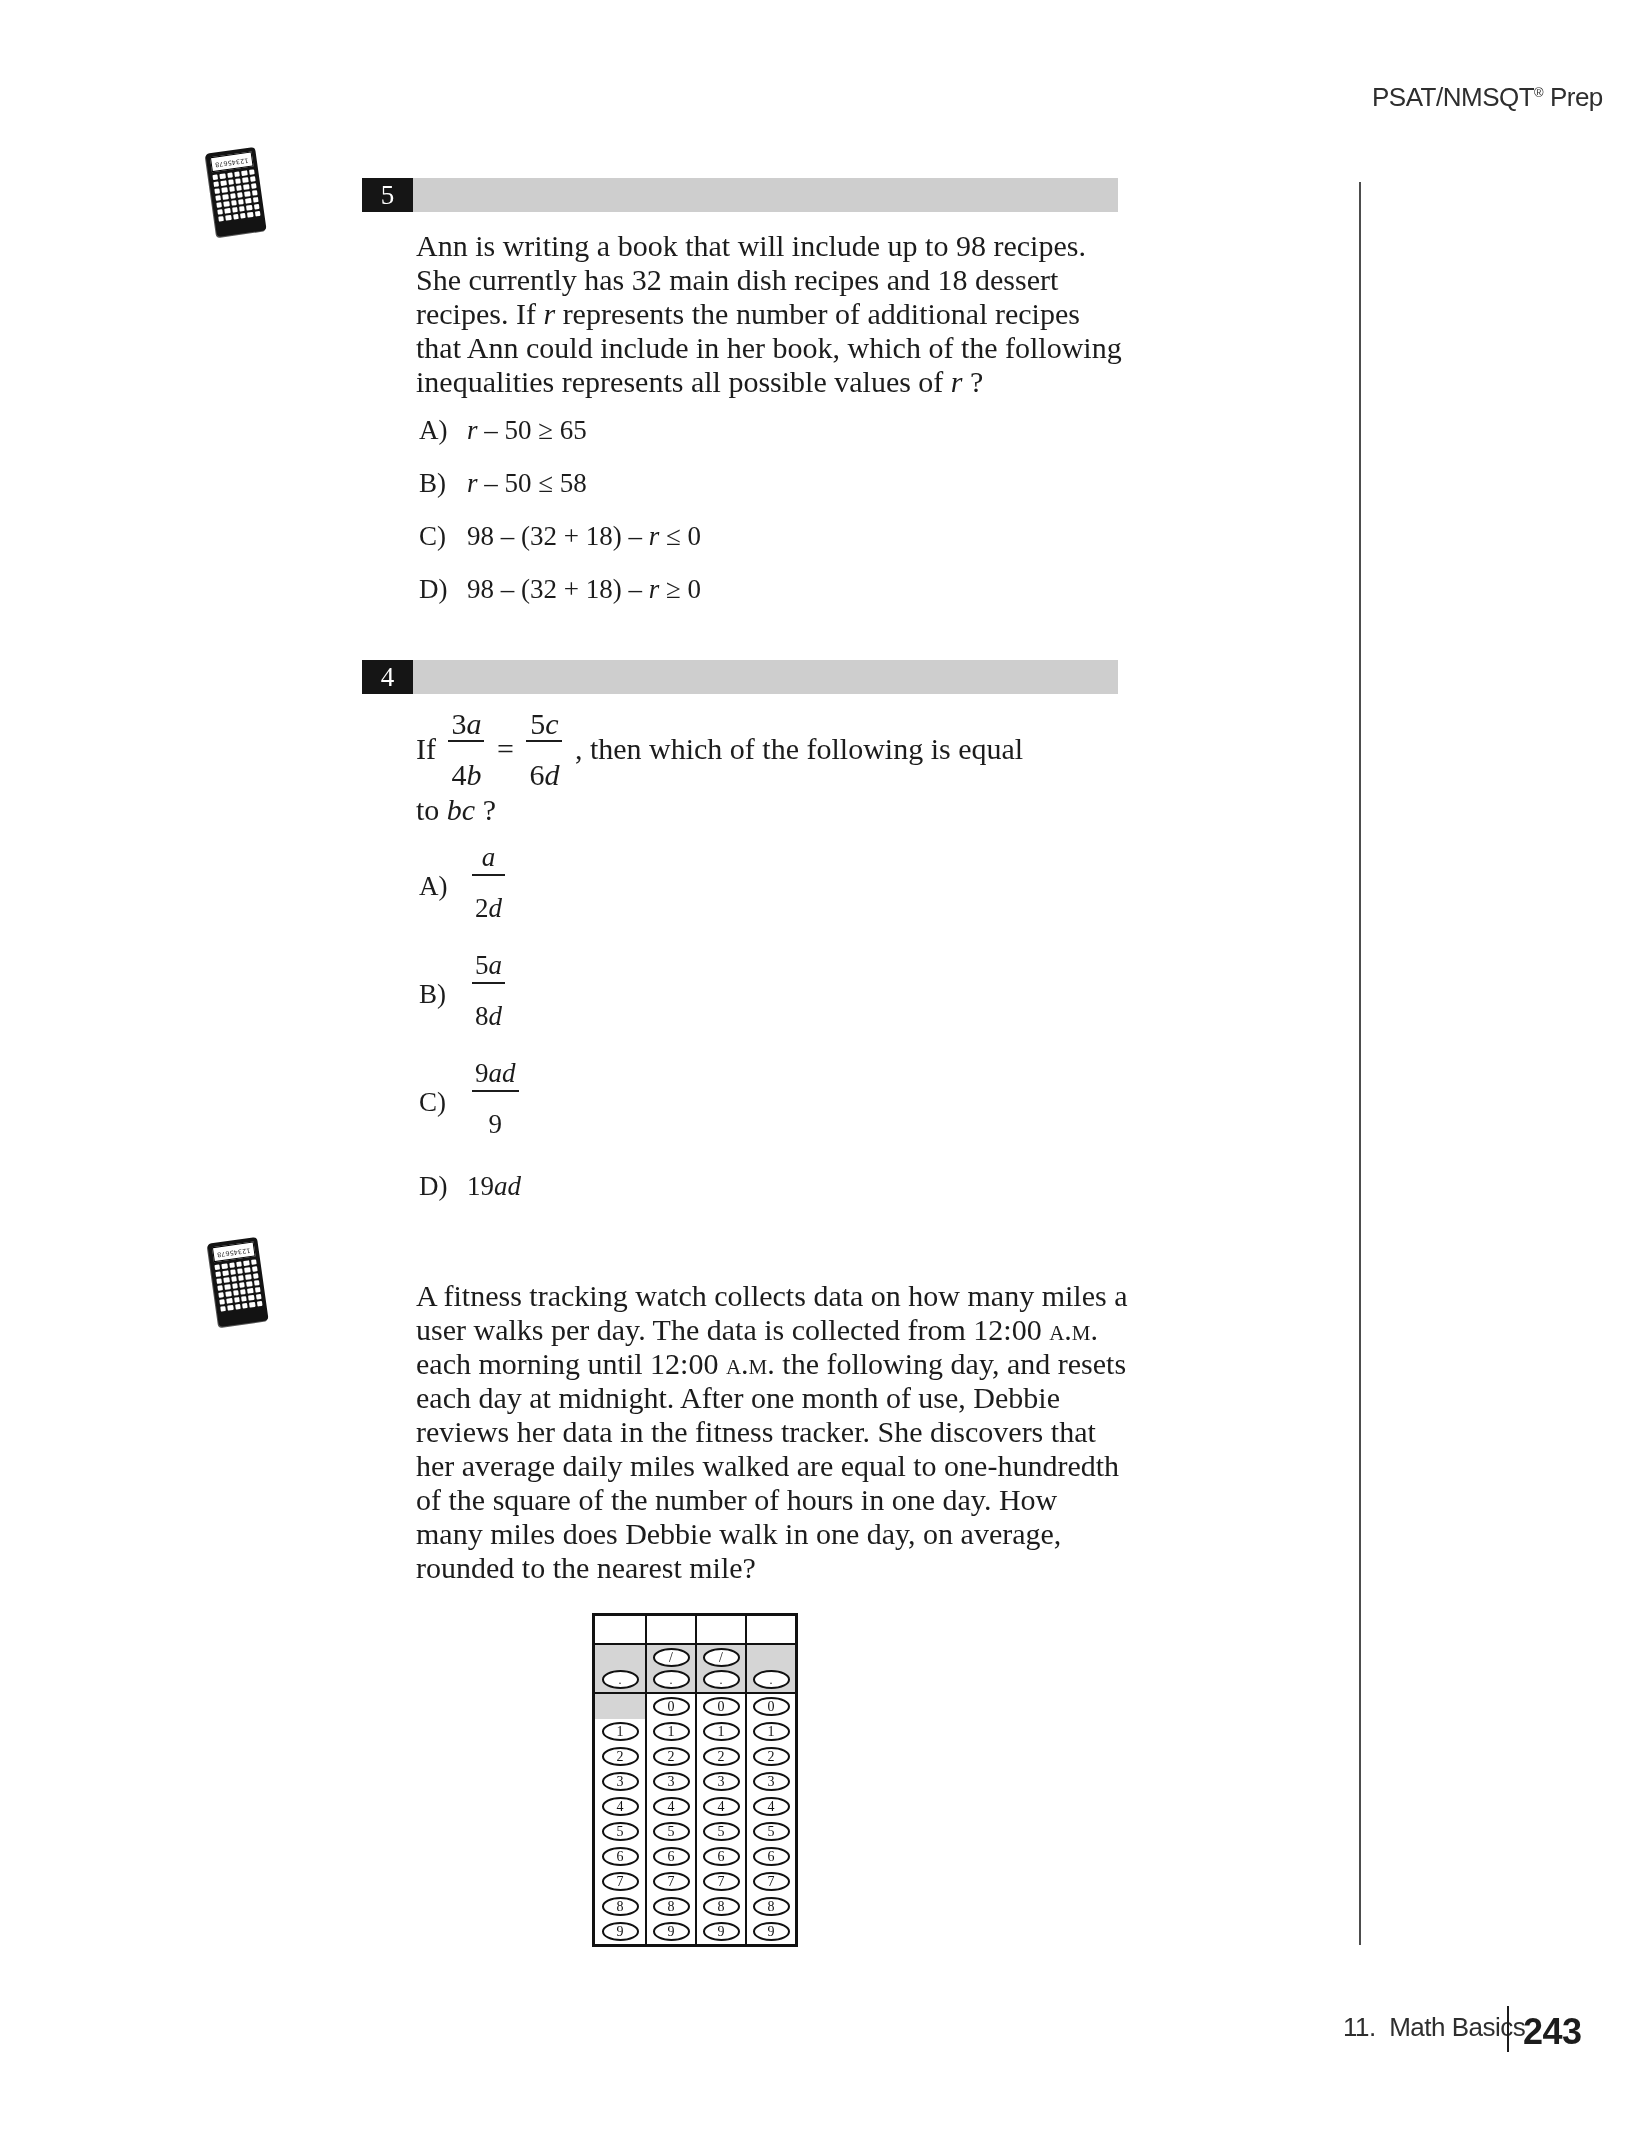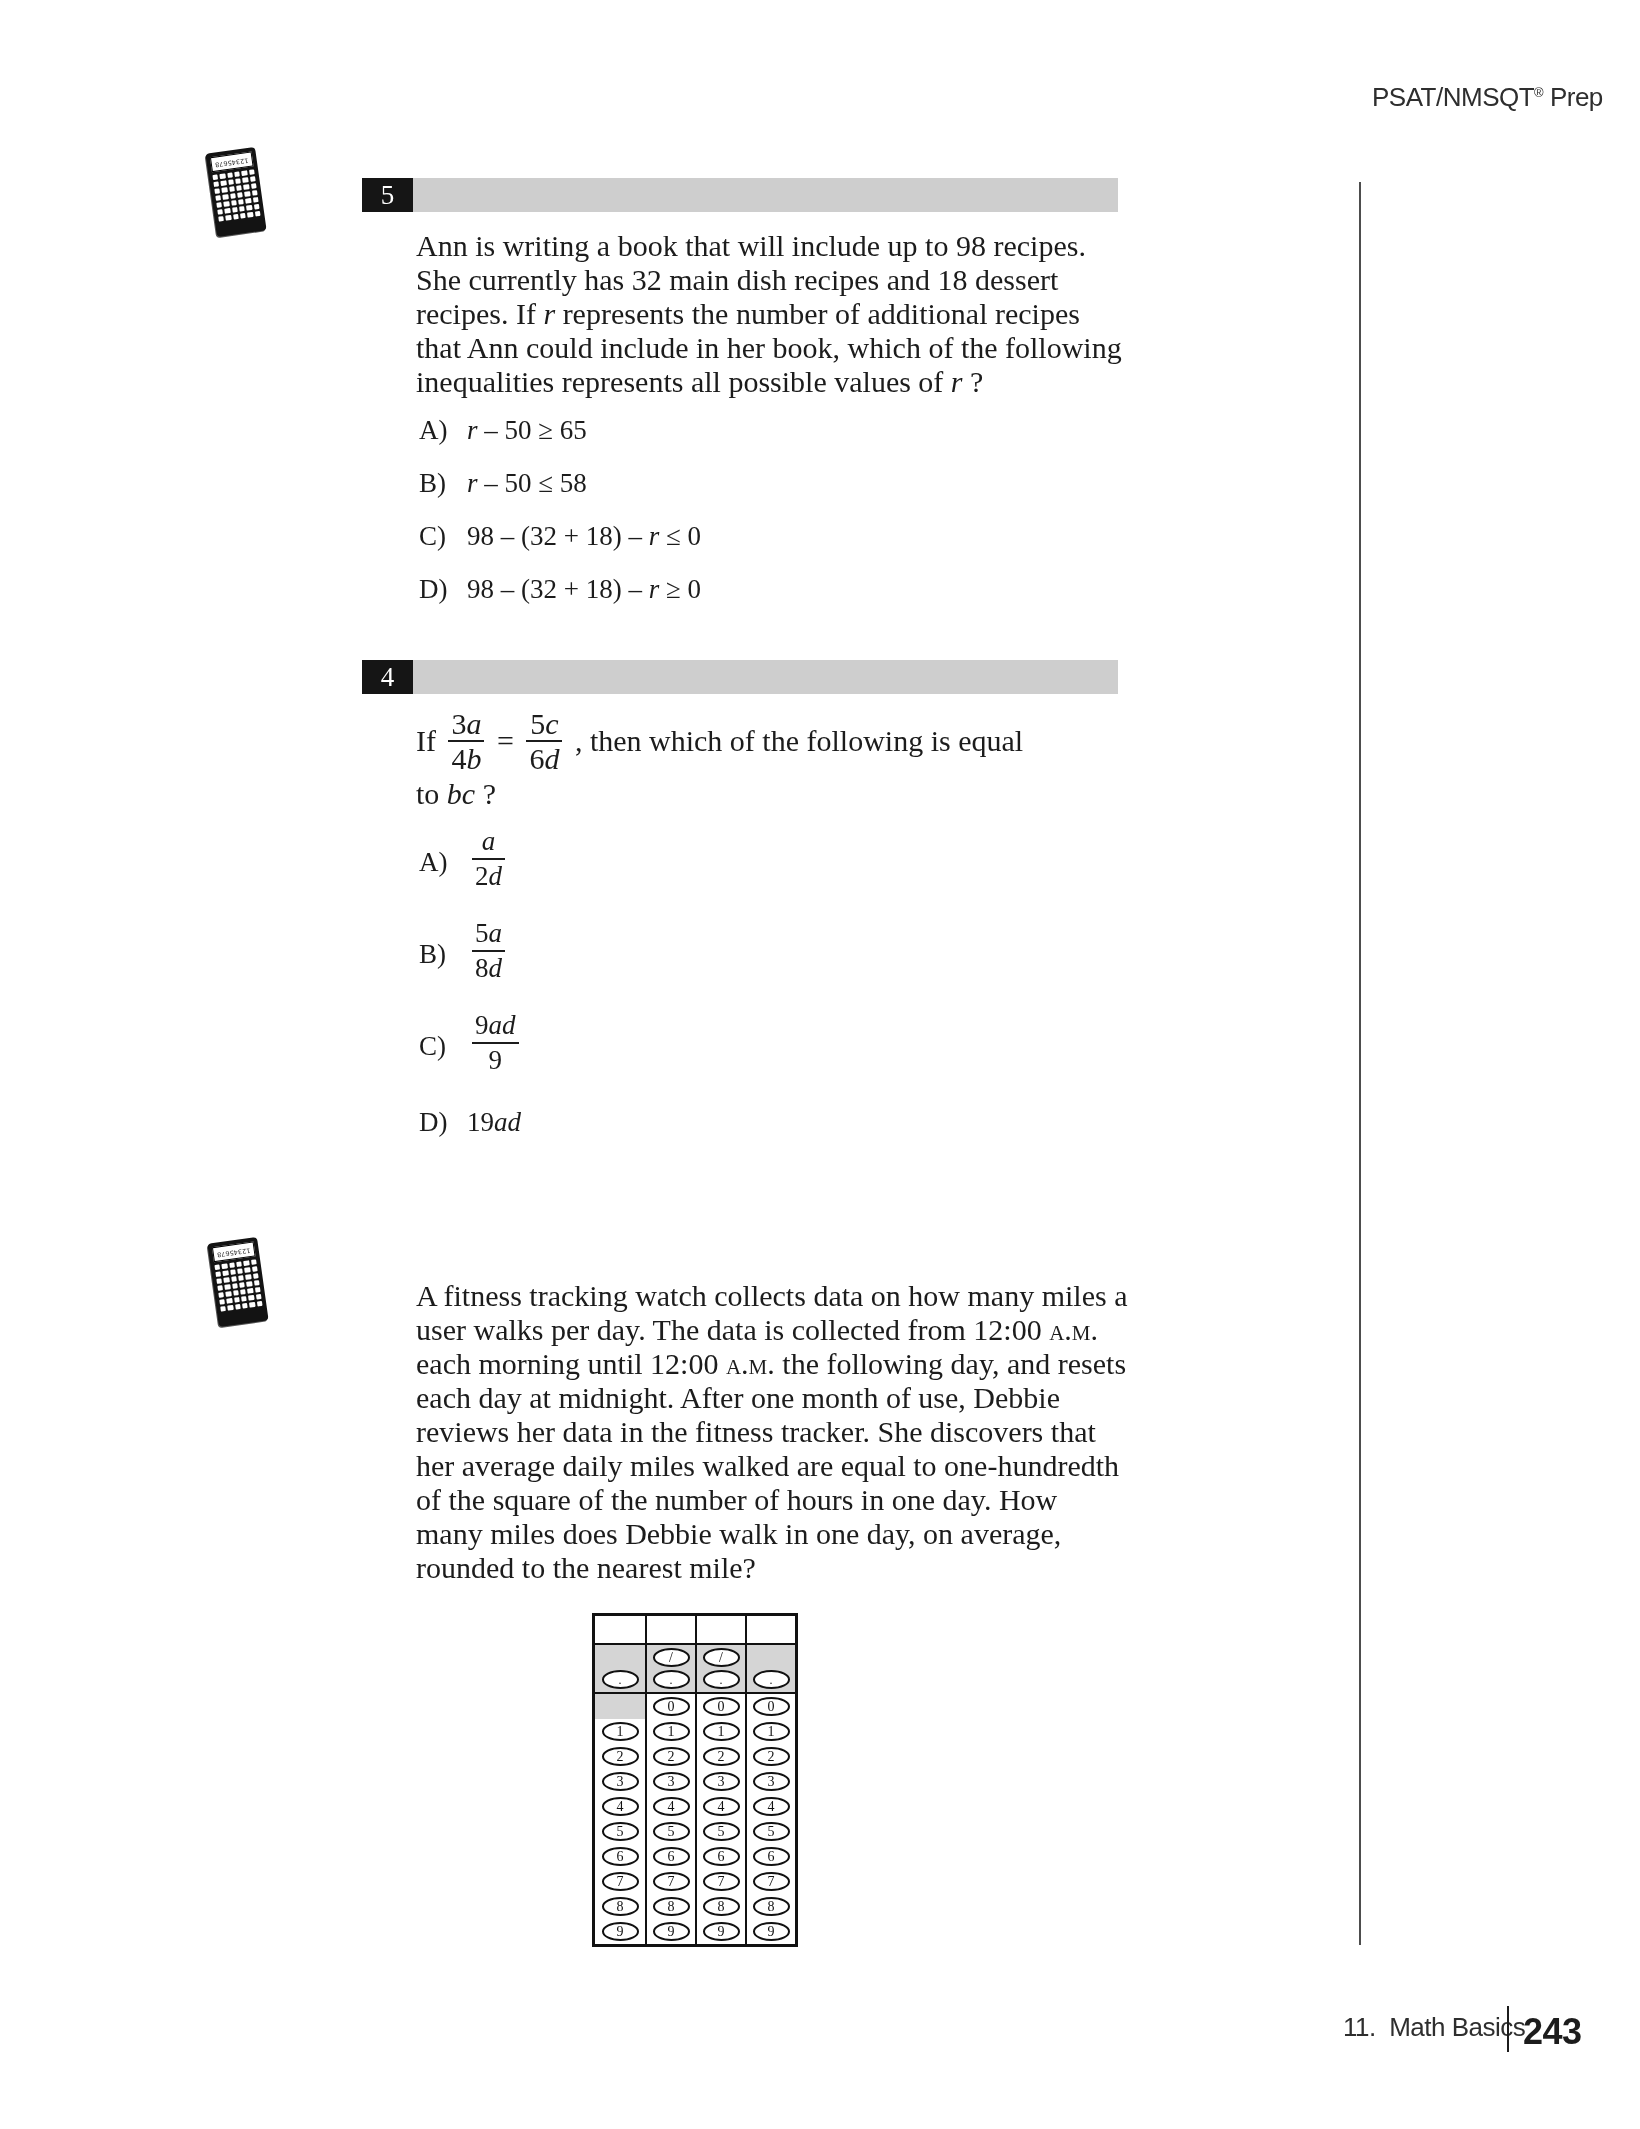--- a/index.html
+++ b/index.html
@@ -62,21 +62,21 @@
     font-size:30px; line-height:34px;
   }
   .it { font-style:italic; }
   .sc { font-variant:small-caps; }
   .choices { margin:14px 0 0 57px; }
   .choice { display:flex; align-items:center; line-height:34px; font-size:27px; margin-bottom:19px; }
   .choice-label { width:48px; flex:0 0 48px; }
   .choice.tall { margin-bottom:26px; }
   .choice.plain-after-fracs { margin-top:24px; }
   
-  .frac { display:inline-flex; flex-direction:column; vertical-align:middle; text-align:center; margin:0 5px; position:relative; top:-3px; }
+  .frac { display:inline-flex; flex-direction:column; vertical-align:middle; text-align:center; margin:0 5px; position:relative; top:-3px;gap:16px; }
   .frac .num { display:block; padding:0 3px 1px; border-bottom:2px solid #1c1c1c; line-height:31px; }
   .frac .den { display:block; padding:1px 3px 0; line-height:31px; }
   
   .grid-in {
     display:inline-flex; border:3px solid #111; background:#fff;
     margin:28px 0 0 230px;
   }
   .grid-col { width:50px; display:flex; flex-direction:column; }
   .grid-col + .grid-col { border-left:2px solid #111; }
   .cell { display:flex; align-items:center; justify-content:center; }

